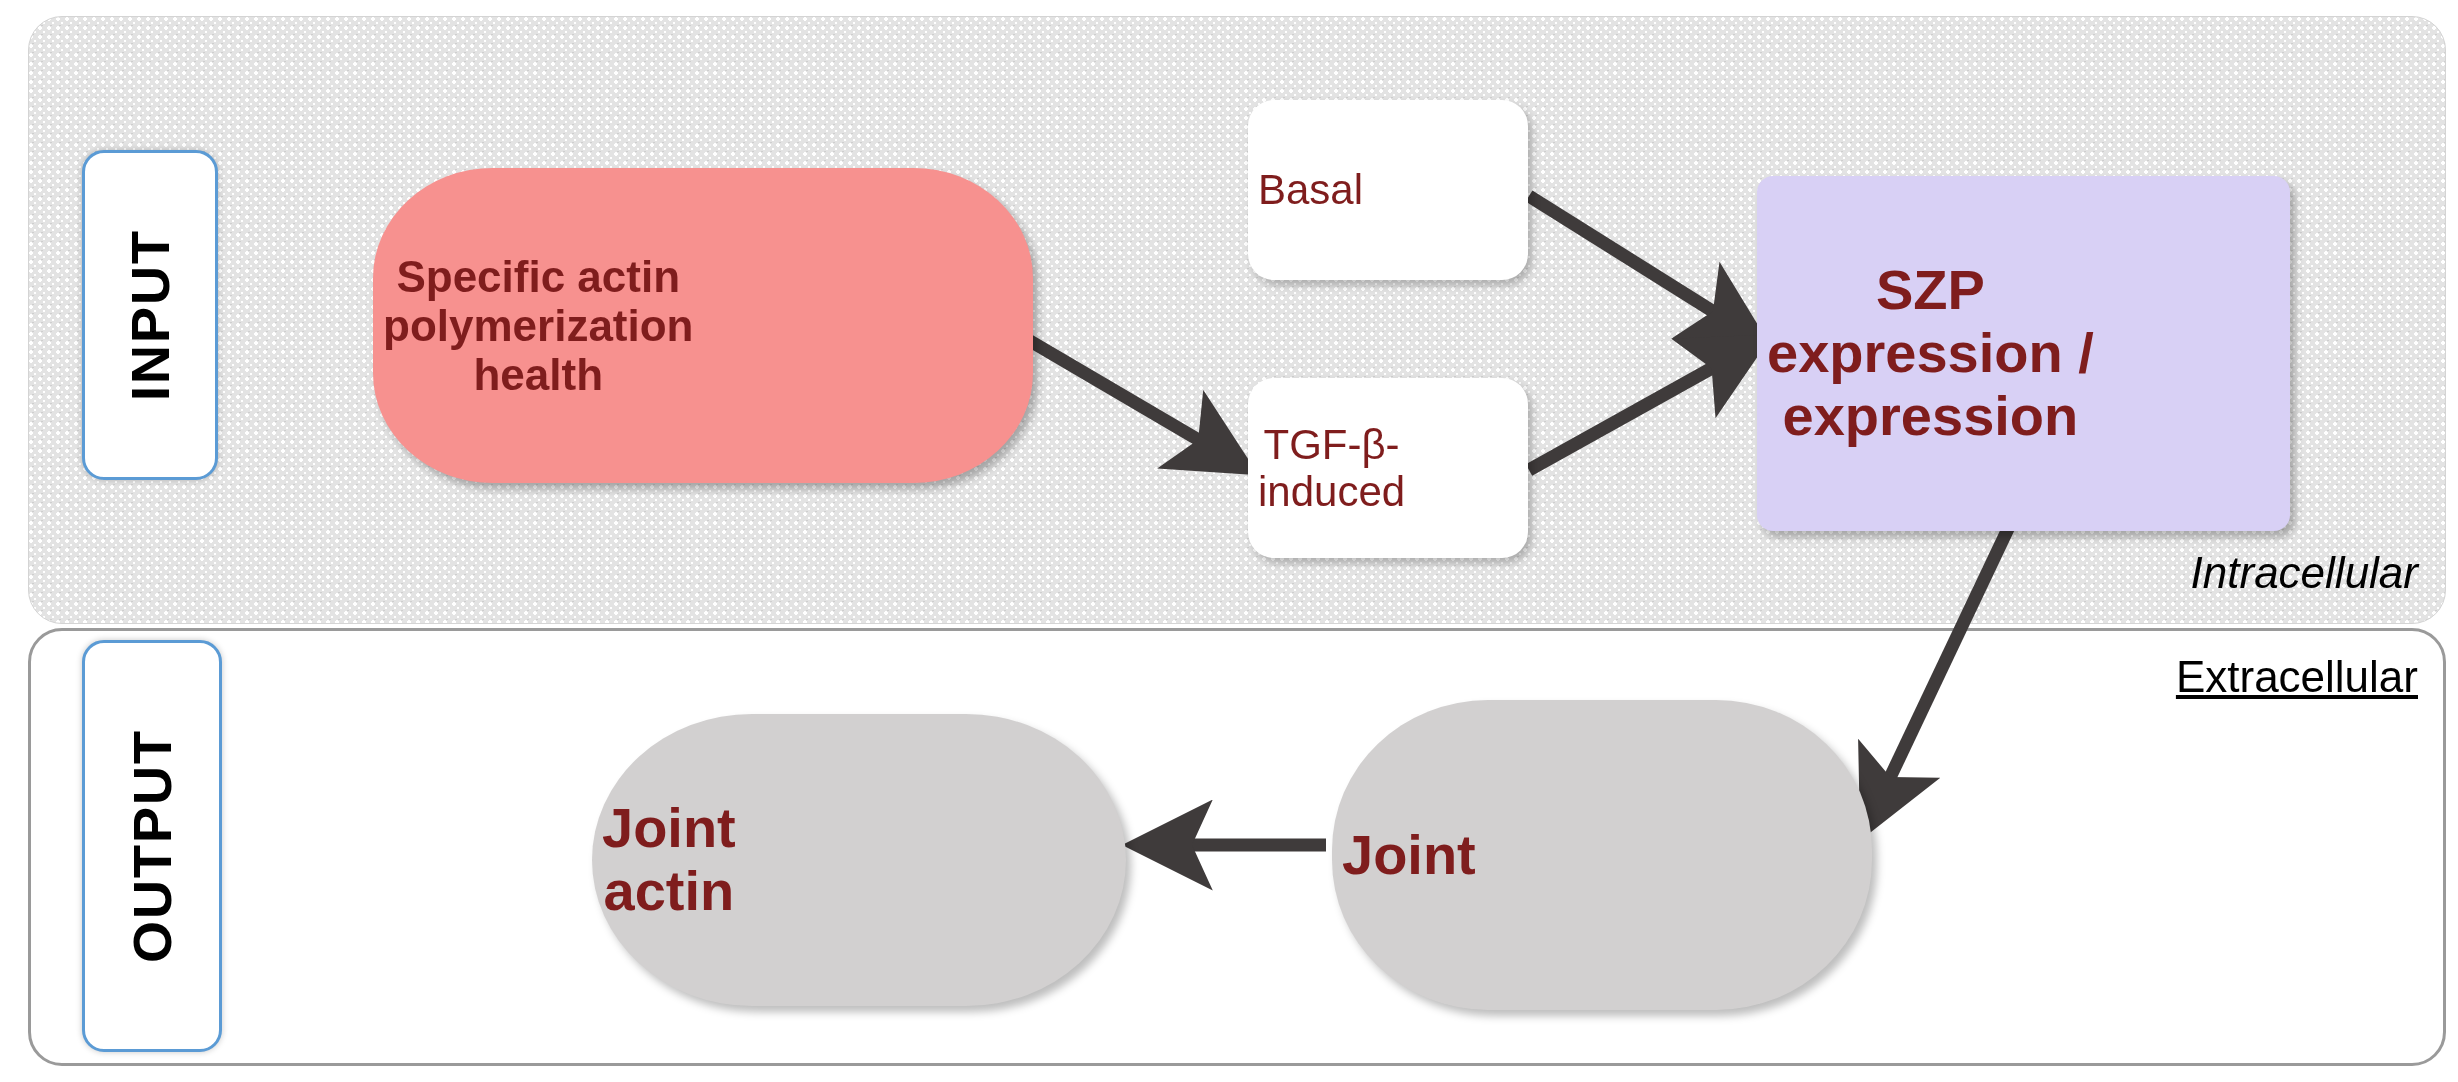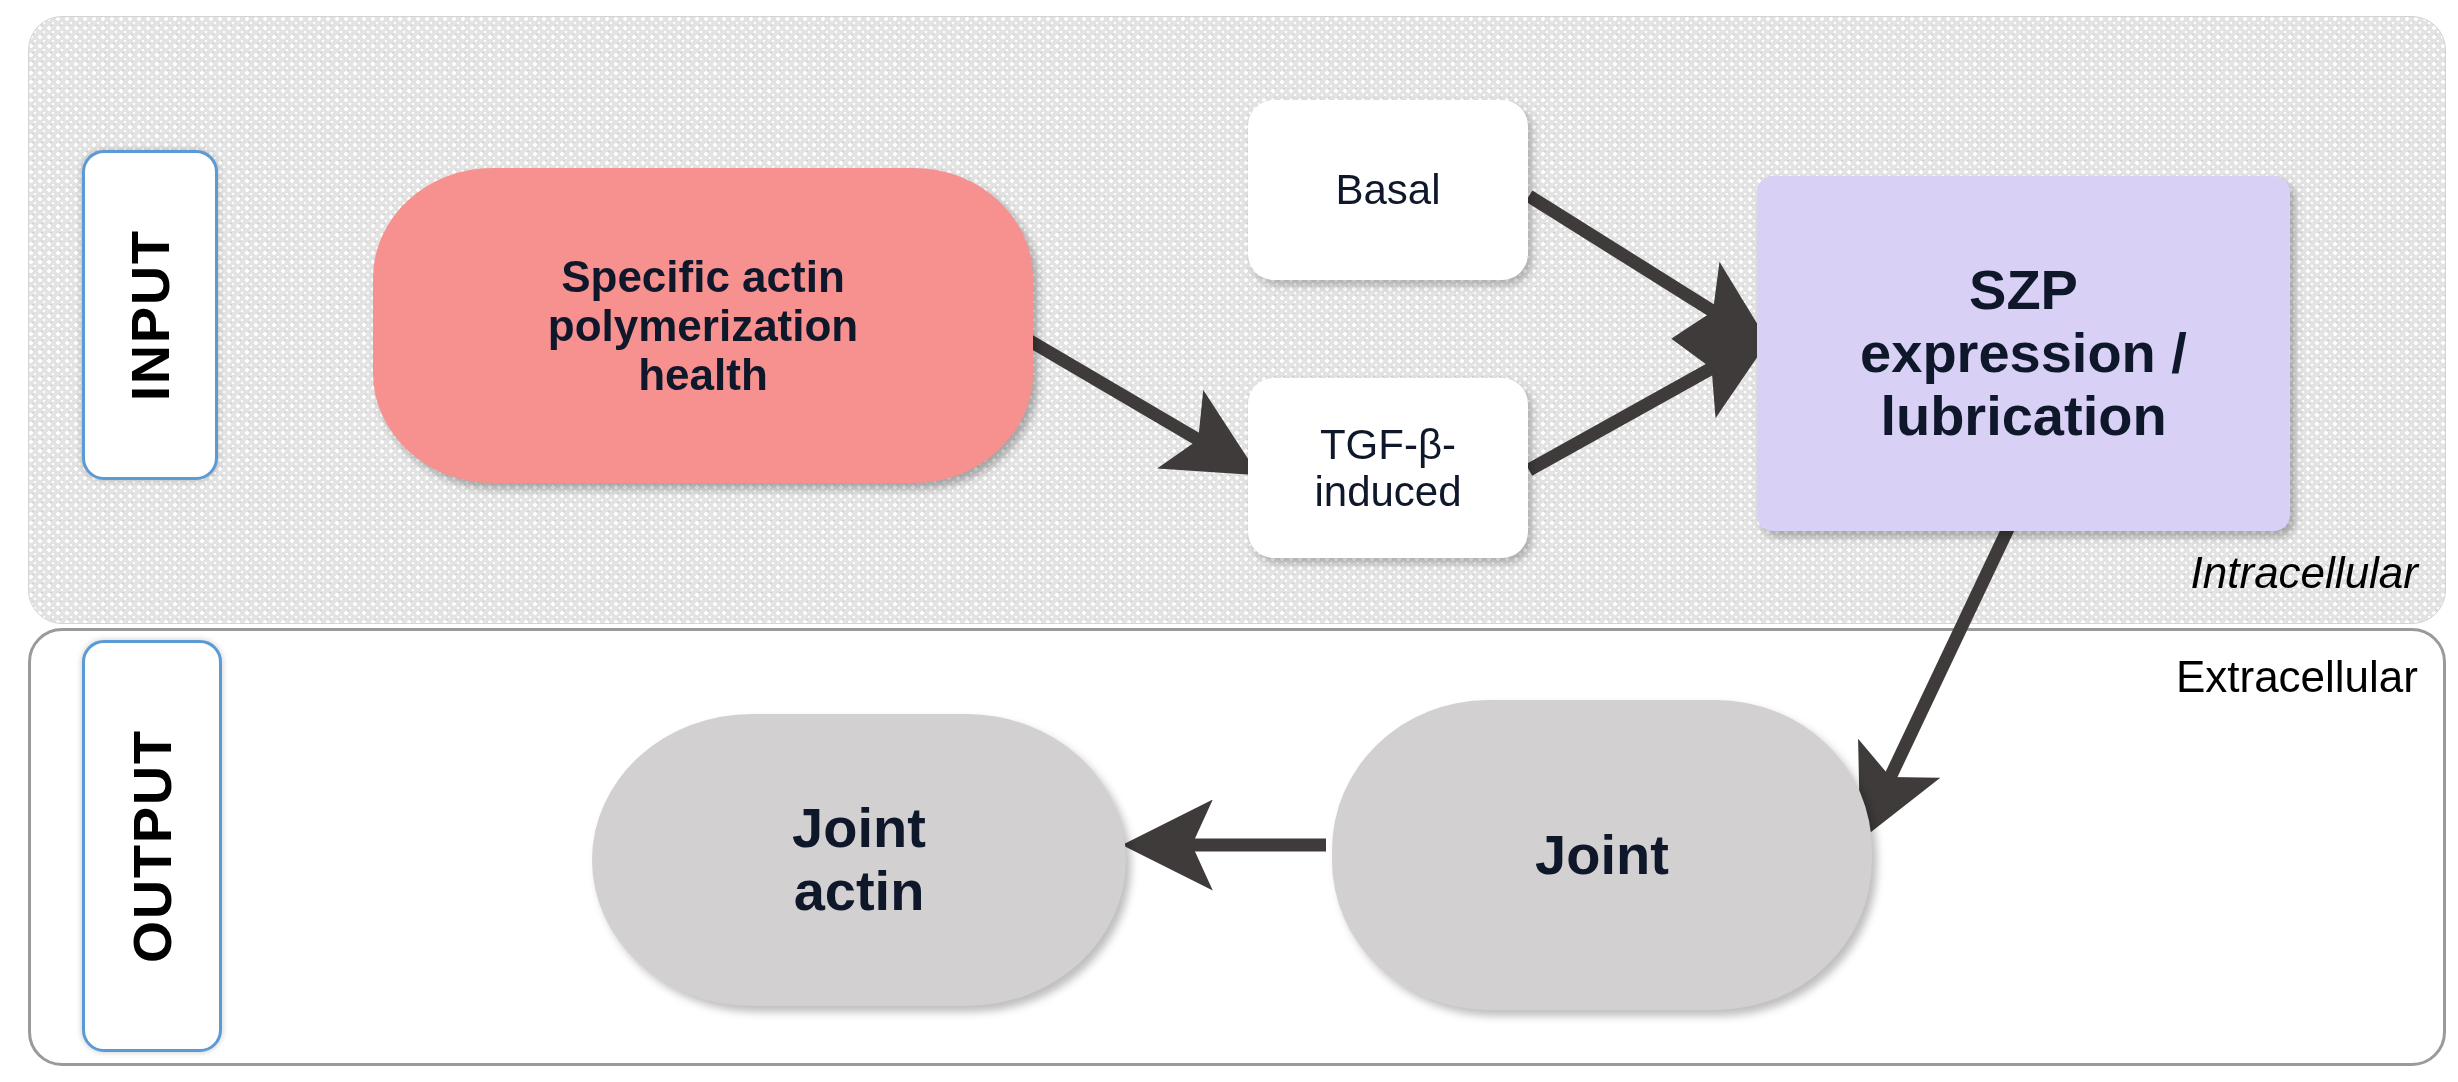--- a/index.html
+++ b/index.html
@@ -70,23 +70,23 @@
   }
   #input-tag  { left: 82px; top: 150px;  width: 136px; height: 330px; }
   #output-tag { left: 82px; top: 640px;  width: 140px; height: 412px; }
 
   
   .node {
     position: absolute;
     box-sizing: border-box;
     display: flex;
     align-items: center;
-    justify-content: center;
+    justify-content: flex-start;
     text-align: center;
-    color: #0f172a;
+    color: #7f1d1d;
     line-height: 1.12;
   }
   .node .node-label { display: block; padding: 0 10px; }
 
   #node-actin {
     left: 373px; top: 168px; width: 660px; height: 315px;
     background: #f7918f;
     border-radius: 120px / 110px;
     font-weight: bold;
     font-size: 44px;
@@ -132,21 +132,21 @@
   }
 
   
   .compartment-caption {
     position: absolute;
     font-size: 44px;
     color: #000000;
     white-space: nowrap;
   }
   #caption-intracellular { right: 40px; top: 548px; font-style: italic; }
-  #caption-extracellular { right: 40px; top: 652px; }
+  #caption-extracellular { right: 40px; top: 652px; text-decoration: underline; }
 
   
   #arrow-layer {
     position: absolute;
     left: 0; top: 0;
     width: 2458px; height: 1082px;
     pointer-events: none;
   }
 </style>
 </head>
@@ -191,21 +191,21 @@
 
   <div class="node" id="node-basal">
     <span class="node-label">Basal</span>
   </div>
 
   <div class="node" id="node-tgfb">
     <span class="node-label"><span>TGF-β-</span><br><span>induced</span></span>
   </div>
 
   <div class="node" id="node-szp">
-    <span class="node-label"><span>SZP</span><br><span>expression /</span><br><span>lubrication</span></span>
+    <span class="node-label"><span>SZP</span><br><span>expression /</span><br><span>expression</span></span>
   </div>
 
   <div class="node" id="node-joint-lubrication">
     <span class="node-label"><span>Joint</span><br></span>
   </div>
 
   <div class="node" id="node-joint-health">
     <span class="node-label"><span>Joint</span><br><span>actin</span></span>
   </div>
 

